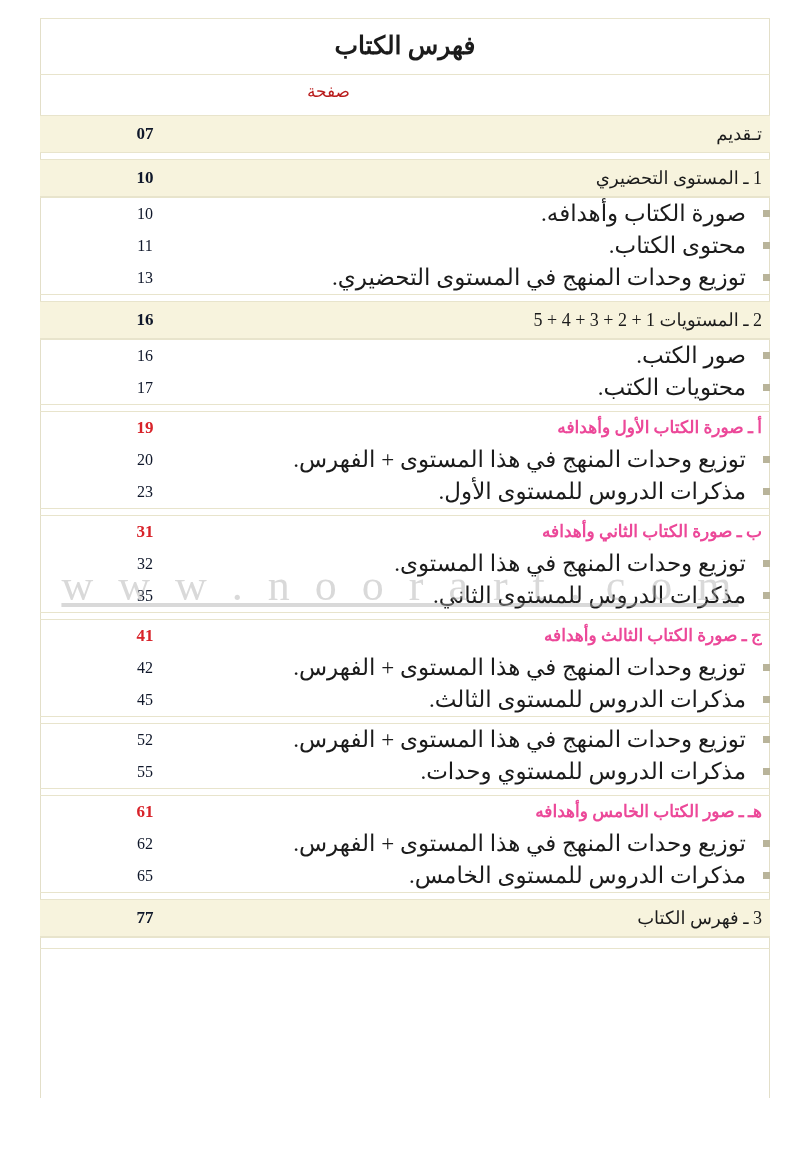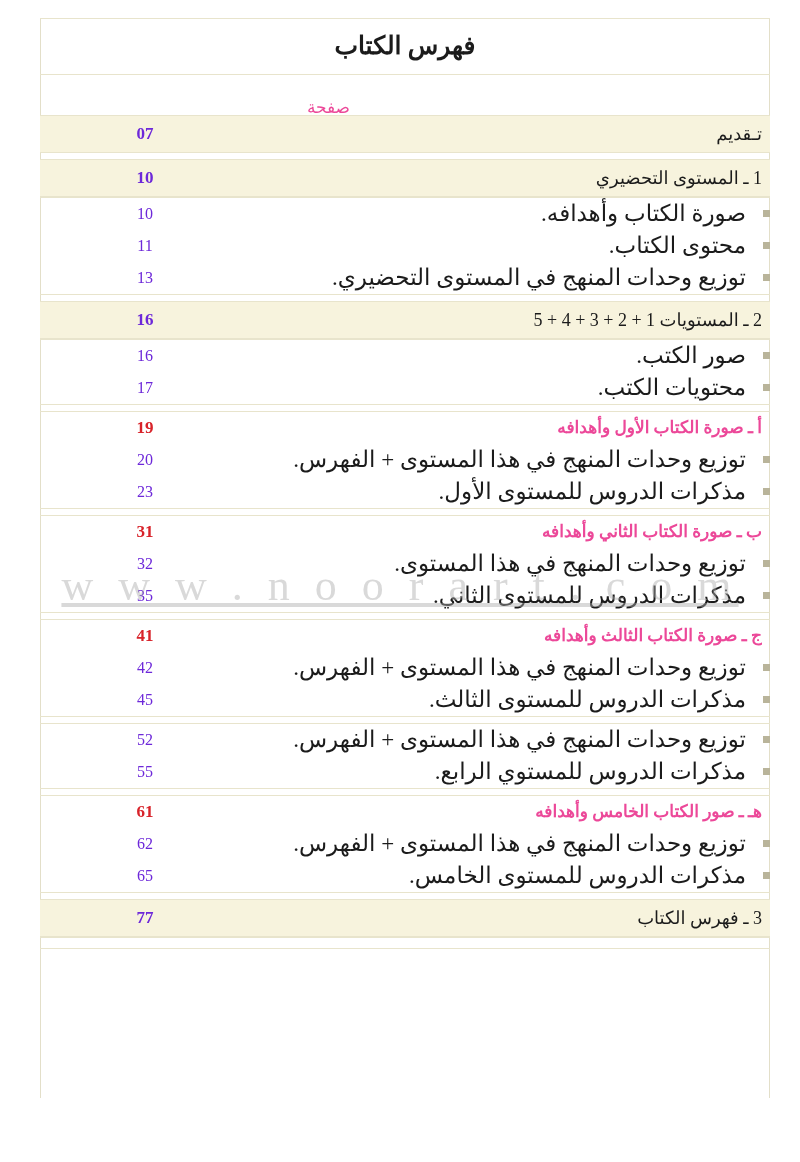--- a/index.html
+++ b/index.html
@@ -50,39 +50,39 @@
   }
 
   .col-head {
     padding: 8px 0 6px 0;
     height: 26px;
     position: relative;
   }
   .col-head .page-label {
     position: absolute;
     right: 420px;
-    top: 22px;
-    font-size: 17px;
-    color: #ec4899;
+    top: 6px;
+    font-size: 17px;
+    color: #b91c1c;
   }
 
   
   .row {
     position: relative;
     height: 32px;
     line-height: 32px;
     width: 100%;
   }
   .row .num {
     position: absolute;
     left: 0;
     width: 210px;
     text-align: center;
     font-size: 16px;
-    color: #6d28d9;
+    color: #0f172a;
   }
   .row .txt {
     position: absolute;
     right: 8px;
     left: 215px;
     text-align: right;
     font-size: 17px;
     color: #1b1b1b;
     white-space: nowrap;
     overflow: hidden;
@@ -281,21 +281,21 @@
         <div class="spacer6"></div>
         <div class="sep"></div>
         <div class="row detail">
           <span class="bullet"></span>
           <span class="num">52</span>
           <span class="txt">توزيع وحدات المنهج في هذا المستوى + الفهرس.</span>
         </div>
         <div class="row detail">
           <span class="bullet"></span>
           <span class="num">55</span>
-          <span class="txt">مذكرات الدروس للمستوي الرابع.</span>
+          <span class="txt">مذكرات الدروس للمستوي وحدات.</span>
         </div>
         <div class="sep"></div>
         <div class="spacer6"></div>
         <div class="sep"></div>
         <div class="row redhead">
           <span class="num">61</span>
           <span class="txt">هـ ـ صور الكتاب الخامس وأهدافه</span>
         </div>
         <div class="row detail">
           <span class="bullet"></span>

